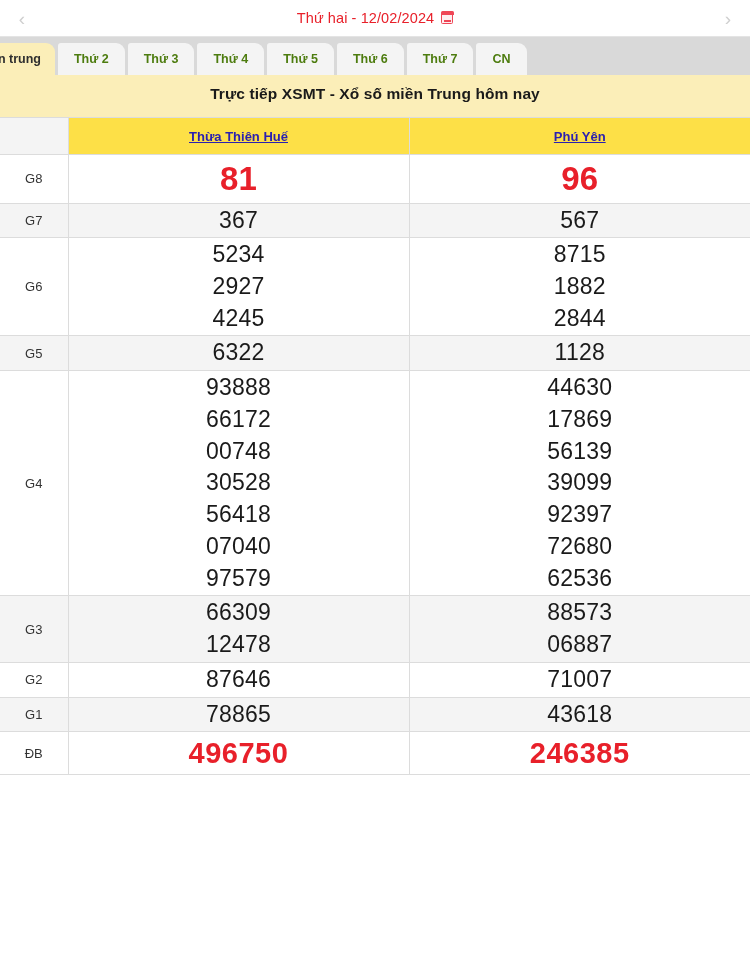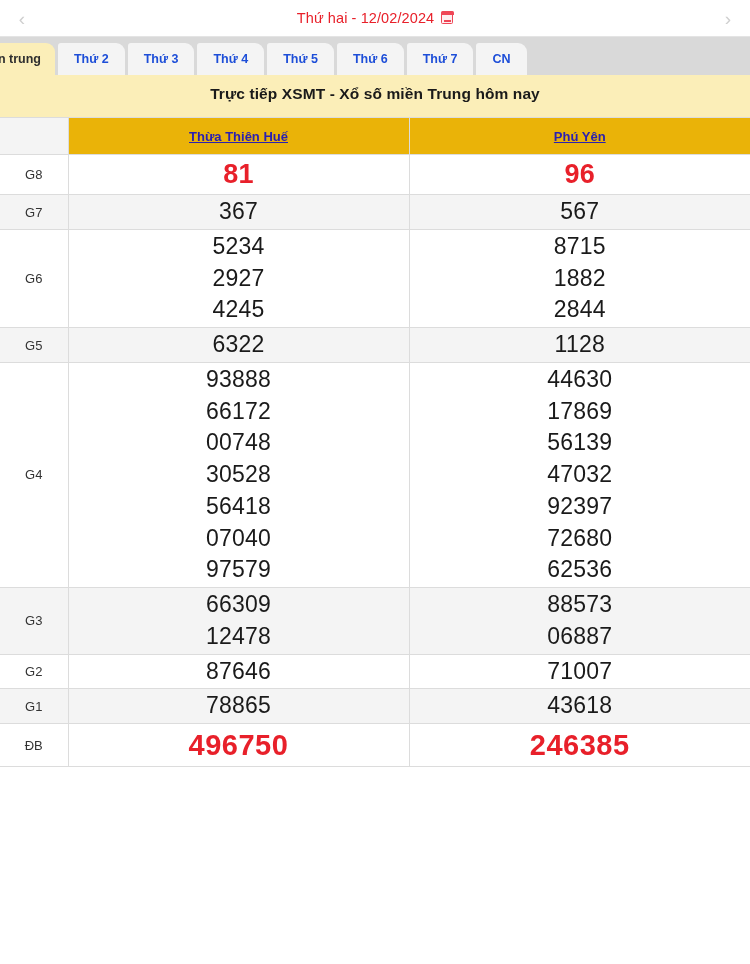--- a/index.html
+++ b/index.html
@@ -85,21 +85,21 @@
     overflow: hidden;
   }
   .tab {
     height: 32px;
     display: flex;
     align-items: center;
     justify-content: center;
     padding: 0 16px;
     font-size: 12.5px;
     font-weight: 700;
-    color: #1d4ed8;
+    color: #4d7c0f;
     background: #f4f4f4;
     border-radius: 3px 9px 0 0;
     margin-right: 3px;
     box-sizing: border-box;
     white-space: nowrap;
     transform: skewX(0deg);
   }
   .tab.first {
     background: #fbeeb8;
     padding-left: 10px;
@@ -154,21 +154,21 @@
     border-bottom: 1px solid #dcdcdc;
     text-align: center;
     vertical-align: middle;
   }
   .result-table th:last-child,
   .result-table td:last-child { border-right: none; }
 
   thead th {
     height: 34px;
     font-weight: 400;
-    background: #eab308;
+    background: #fde047;
   }
   thead th.blank { background: #f4f4f4; }
   .prov-link {
     color: #2b20b0;
     text-decoration: underline;
     font-size: 13px;
     font-weight: 700;
   }
 
   .row-label {
@@ -181,21 +181,21 @@
     color: #1a1a1a;
     font-weight: 400;
     line-height: 1.38;
     letter-spacing: .2px;
   }
   .num-line { display: block; }
 
   .hl-red {
     color: #e8202a;
     font-weight: 700;
-    font-size: 27px;
+    font-size: 33px;
   }
   .db-red {
     color: #e8202a;
     font-weight: 700;
     font-size: 29px;
     letter-spacing: .5px;
   }
 
   tr.stripe > td { background: #f4f4f4; }
   tr.plain  > td { background: #ffffff; }
@@ -298,21 +298,21 @@
         <span class="num-line">00748</span>
         <span class="num-line">30528</span>
         <span class="num-line">56418</span>
         <span class="num-line">07040</span>
         <span class="num-line">97579</span>
       </td>
       <td class="num">
         <span class="num-line">44630</span>
         <span class="num-line">17869</span>
         <span class="num-line">56139</span>
-        <span class="num-line">47032</span>
+        <span class="num-line">39099</span>
         <span class="num-line">92397</span>
         <span class="num-line">72680</span>
         <span class="num-line">62536</span>
       </td>
     </tr>
 
     <tr class="stripe">
       <td class="row-label">G3</td>
       <td class="num">
         <span class="num-line">66309</span>

